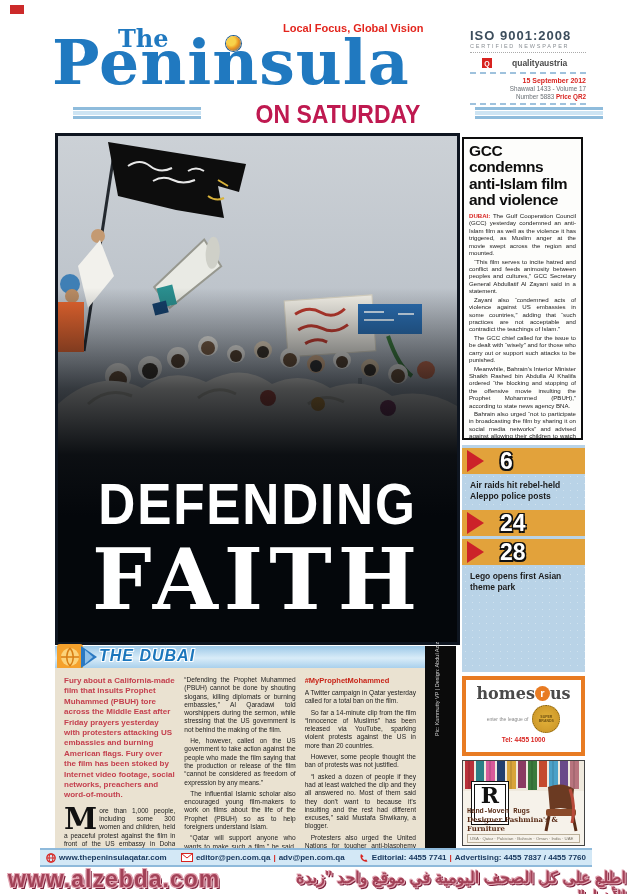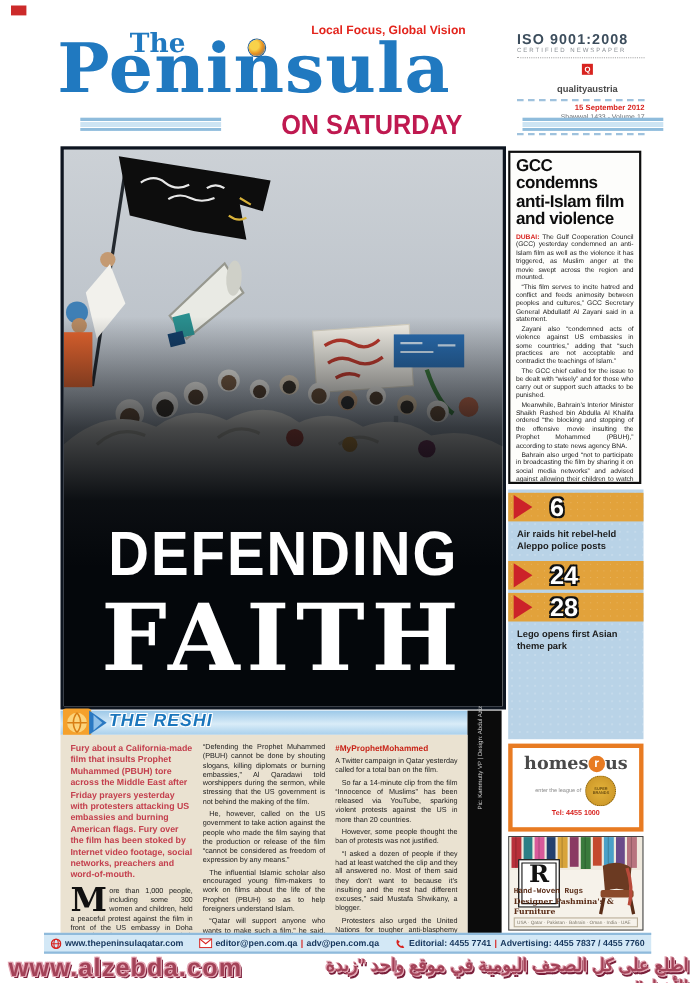--- a/index.html
+++ b/index.html
@@ -13,21 +13,21 @@
             font-weight:bold;font-size:24px;}
   .logo-main{position:absolute;left:52px;top:26px;width:420px;color:#2079c0;
              font-family:"DejaVu Serif","Liberation Serif",serif;font-weight:bold;font-size:62px;
              letter-spacing:1px;transform:scaleX(1.02);transform-origin:left;}
   .logo-globe{position:absolute;left:226px;top:36px;width:15px;height:15px;border-radius:50%;
               background:radial-gradient(circle at 35% 35%, #f8d24a 0 30%, #e8901f 55%, #2b6fb3 100%);
               box-shadow:0 0 0 1px #1f5d96;}
   .iso-box{position:absolute;left:470px;top:28px;width:116px;}
   .iso-title{color:#3c4d5c;font-weight:bold;font-size:13px;letter-spacing:1px;}
   .iso-sub{color:#8a8f94;font-size:5.5px;letter-spacing:1.8px;border-bottom:1px dotted #aaa;padding-bottom:3px;}
-  .qa-row{display:flex;align-items:center;gap:8px;margin:5px 0 4px 12px;flex-direction:column;}
+  .qa-row{display:flex;align-items:center;gap:20px;margin:5px 0 4px 12px;}
   .qa-logo{width:10px;height:10px;background:#d8231f;color:#fff;font-size:7px;font-weight:bold;
            display:flex;align-items:center;justify-content:center;}
   .qa-name{font-size:8.5px;color:#4a4a4a;font-weight:bold;}
   .iso-divider{border-top:2px dashed #9fc2dd;margin:3px 0;}
   .iso-date{color:#d8231f;font-size:7px;font-weight:bold;text-align:right;}
   .iso-issue1{color:#6a7076;font-size:6.3px;text-align:right;margin-top:1px;}
   .iso-issue2{color:#6a7076;font-size:6.3px;text-align:right;margin-top:1px;}
   .iso-issue2 .red{color:#d8231f;font-weight:bold;}
   .edition-row{position:absolute;left:73px;top:100px;width:530px;height:26px;text-decoration:underline;}
   .edition-stripes{position:absolute;top:7px;height:12px;
@@ -236,21 +236,21 @@
   </div>
 
   <div class="issue-banner">
     <svg class="issue-icon" width="42" height="30" viewBox="0 0 42 30">
       <rect x="0" y="2" width="26" height="26" rx="3" fill="#f5a12c"></rect>
       <circle cx="13" cy="15" r="9" fill="#fcd37a"></circle>
       <path d="M4,15 h18 M13,6 a14,14 0 0 1 0,18 M13,6 a14,14 0 0 0 0,18" stroke="#d97f14" stroke-width="1.4" fill="none"></path>
       <polygon points="24,4 40,15 24,26" fill="#2b79c2"></polygon>
       <polygon points="28,8 36,15 28,22" fill="#8fc0e8"></polygon>
     </svg>
-    <span class="issue-title">THE RESHI</span>
+    <span class="issue-title">THE DUBAI</span>
   </div>
 
   <div class="credit-bar">
     <span class="credit-text">Pic: Kammutty VP | Design: Abdul Aziz</span>
   </div>
 
   <div class="issue-body">
     <div class="issue-col">
       <p class="issue-intro">Fury about a California-made film that insults Prophet Muhammed (PBUH) tore across the Middle East after Friday prayers yesterday with protesters attacking US embassies and burning American flags. Fury over the film has been stoked by Internet video footage, social networks, preachers and word-of-mouth.</p>
       <p class="issue-text noindent">

